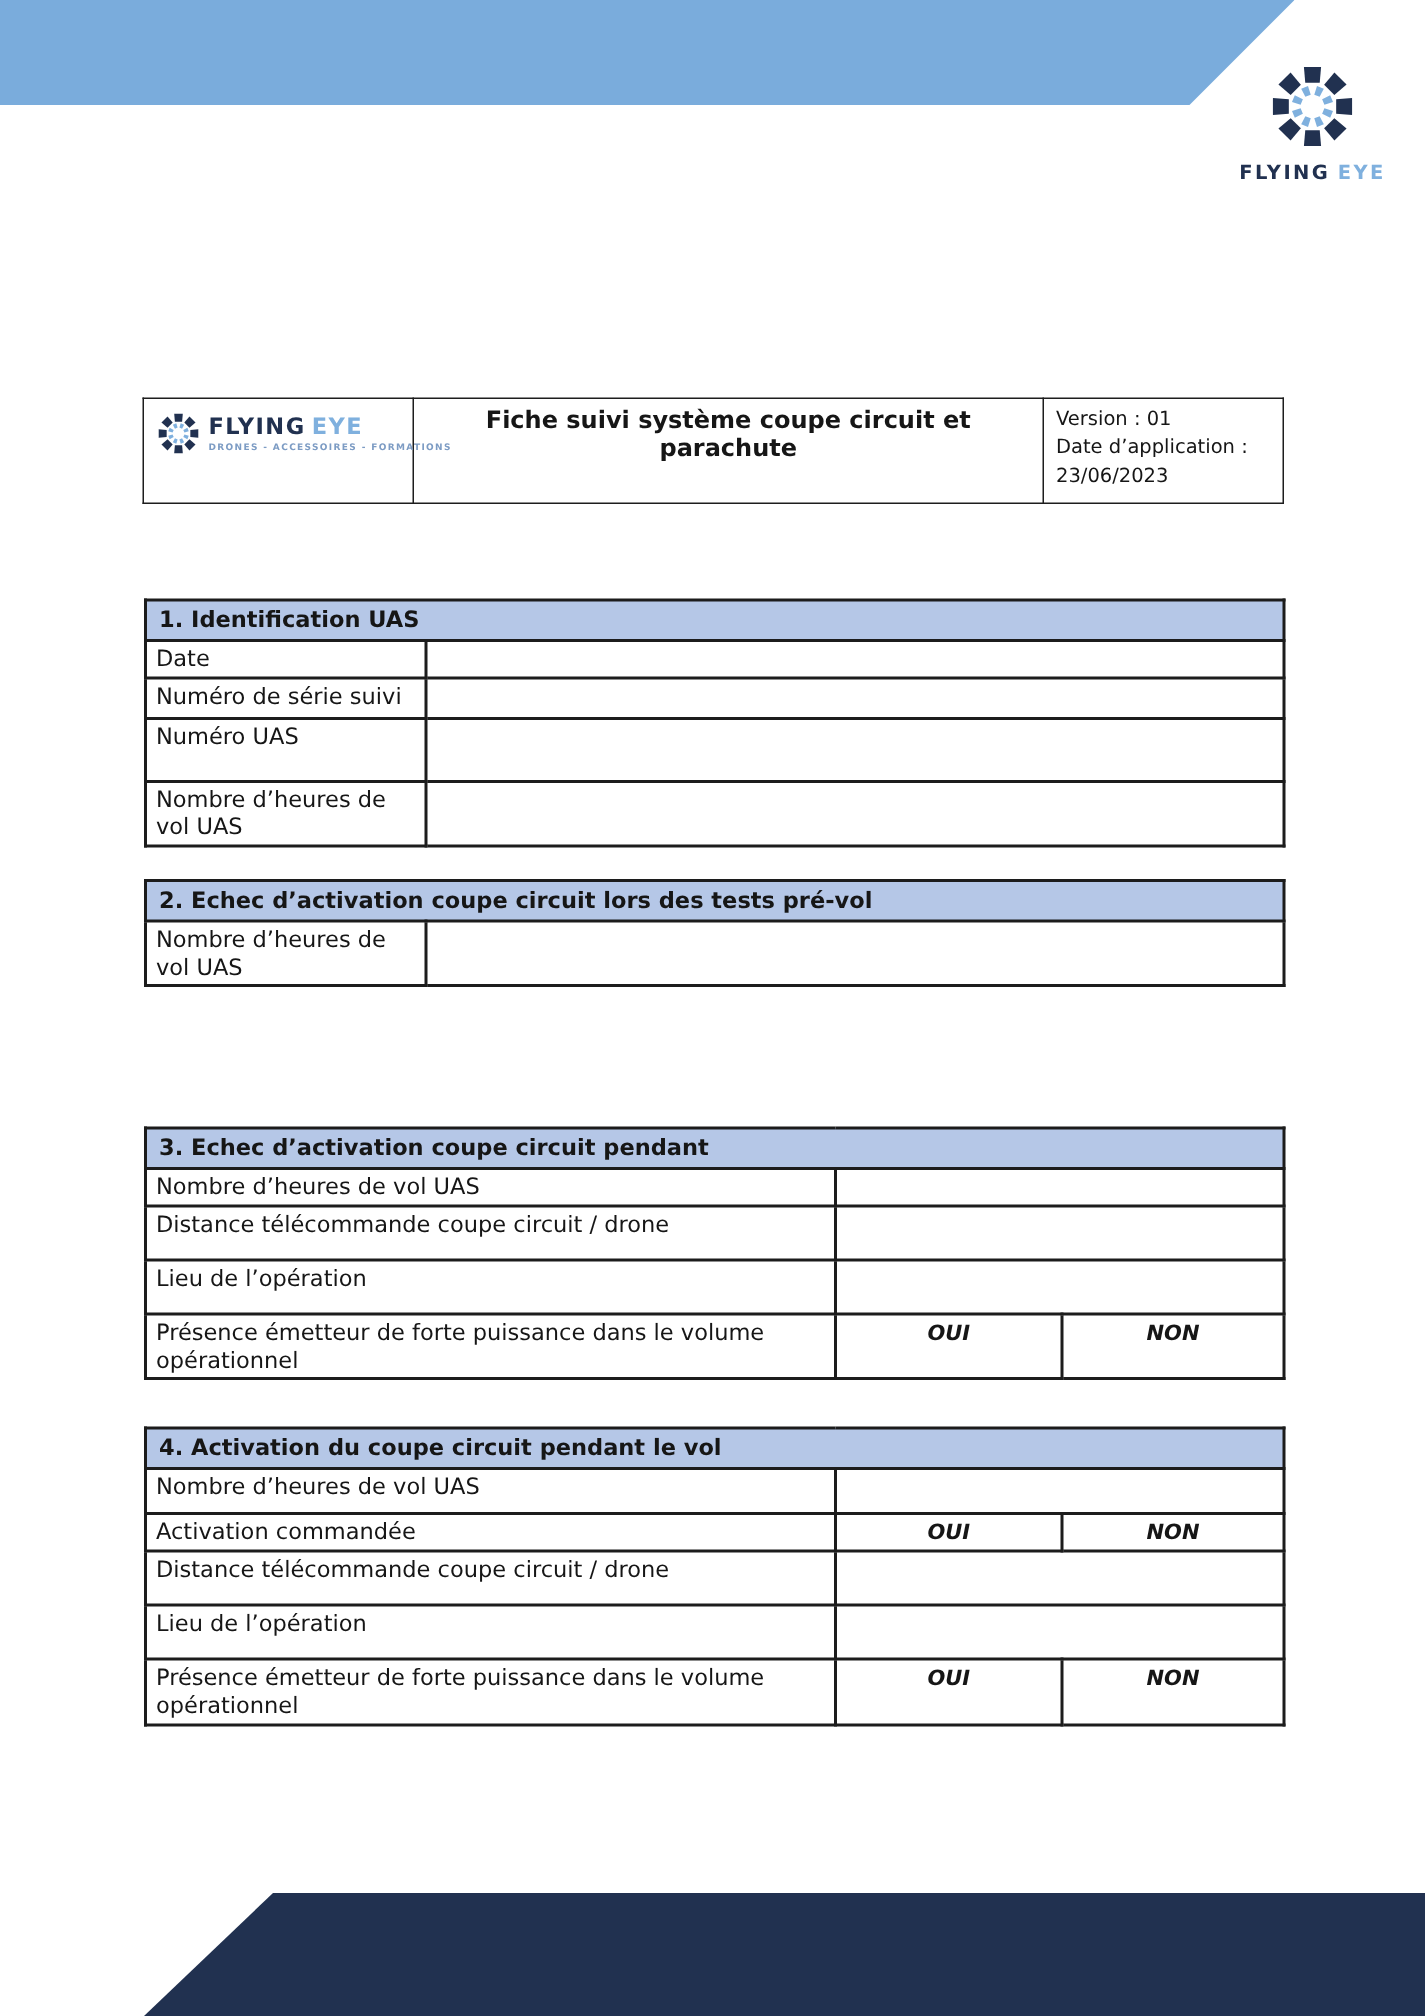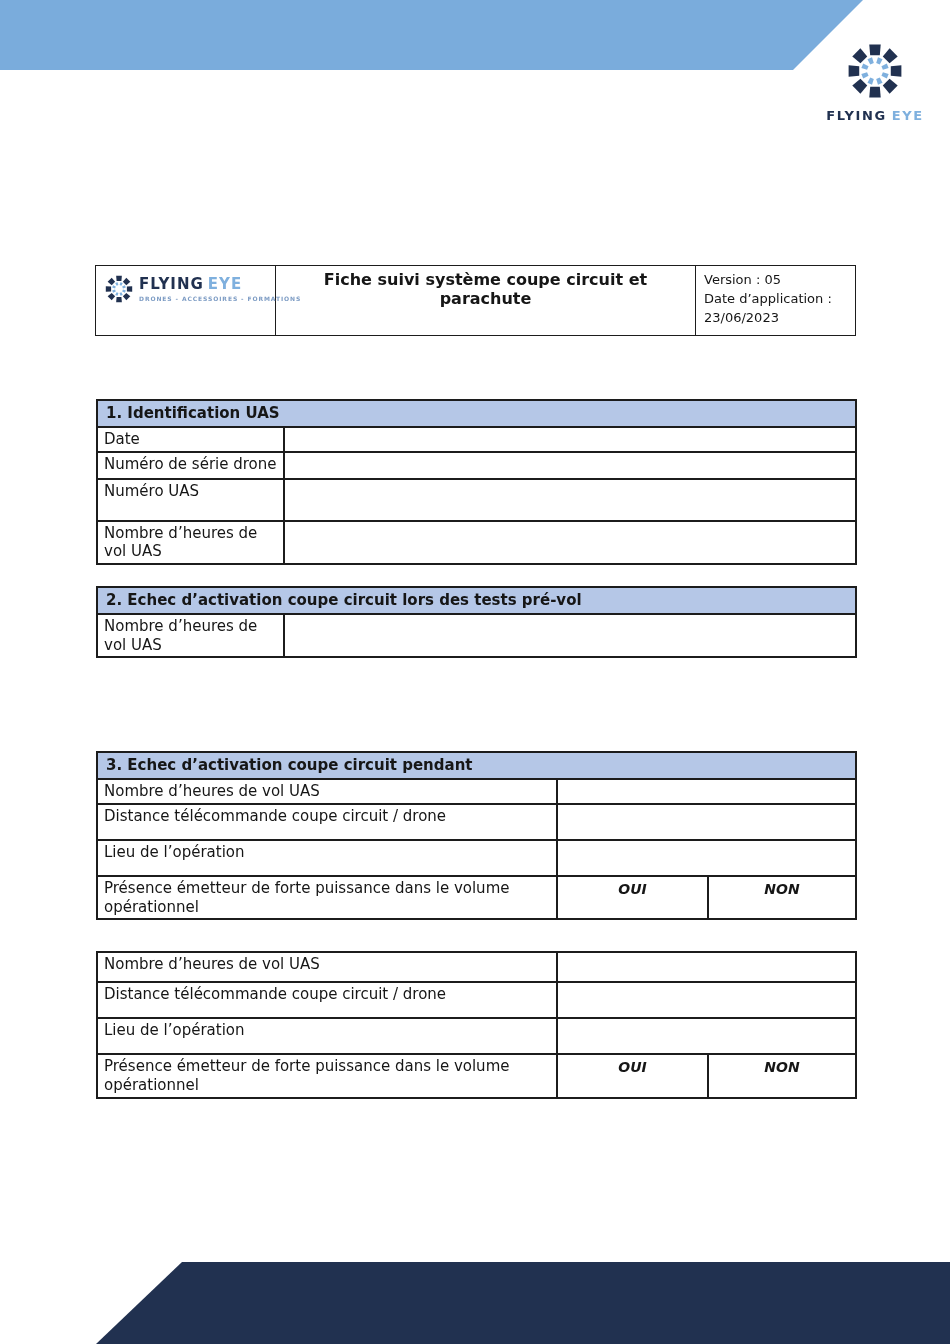--- a/index.html
+++ b/index.html
@@ -104,21 +104,21 @@
           <div class="head-logo-txt">
             <div class="wordmark-sm">
               <span class="wm1">FLYING</span><span class="wm2">EYE</span>
             </div>
             <div class="tagline">DRONES - ACCESSOIRES - FORMATIONS</div>
           </div>
         </div>
       </td>
       <td class="title-cell">Fiche suivi système coupe circuit et parachute</td>
       <td class="version-cell">
-        <div>Version : 05</div>
+        <div>Version : 01</div>
         <div>Date d’application :</div>
         <div>23/06/2023</div>
       </td>
     </tr>
   </tbody>
     </table>
 
   <table class="sec" style="top:399px">
     <colgroup>
         <col style="width:187px">
@@ -126,21 +126,21 @@
       </colgroup>
     <tbody>
         <tr class="hdr" style="height:26px">
           <td colspan="2">1. Identification UAS</td>
         </tr>
     <tr style="height:24px">
       <td class="lbl">Date</td>
       <td class="val"></td>
     </tr>
     <tr style="height:27px">
-      <td class="lbl">Numéro de série drone</td>
+      <td class="lbl">Numéro de série suivi</td>
       <td class="val"></td>
     </tr>
     <tr style="height:42px">
       <td class="lbl">Numéro UAS</td>
       <td class="val"></td>
     </tr>
     <tr style="height:37px">
       <td class="lbl">Nombre d’heures de vol UAS</td>
       <td class="val"></td>
     </tr>
@@ -193,23 +193,31 @@
   </tbody>
     </table>
 
   <table class="sec" style="top:951px">
     <colgroup>
         <col style="width:460px">
         <col style="width:151px">
         <col style="width:148px">
       </colgroup>
     <tbody>
+        <tr class="hdr" style="height:24px">
+          <td colspan="3">4. Activation du coupe circuit pendant le vol</td>
+        </tr>
     <tr style="height:30px">
       <td class="lbl">Nombre d’heures de vol UAS</td>
       <td class="val" colspan="2"></td>
+    </tr>
+    <tr style="height:23px">
+      <td class="lbl">Activation commandée</td>
+      <td class="choice">OUI</td>
+      <td class="choice">NON</td>
     </tr>
     <tr style="height:36px">
       <td class="lbl">Distance télécommande coupe circuit / drone</td>
       <td class="val" colspan="2"></td>
     </tr>
     <tr style="height:36px">
       <td class="lbl">Lieu de l’opération</td>
       <td class="val" colspan="2"></td>
     </tr>
     <tr style="height:39px">

